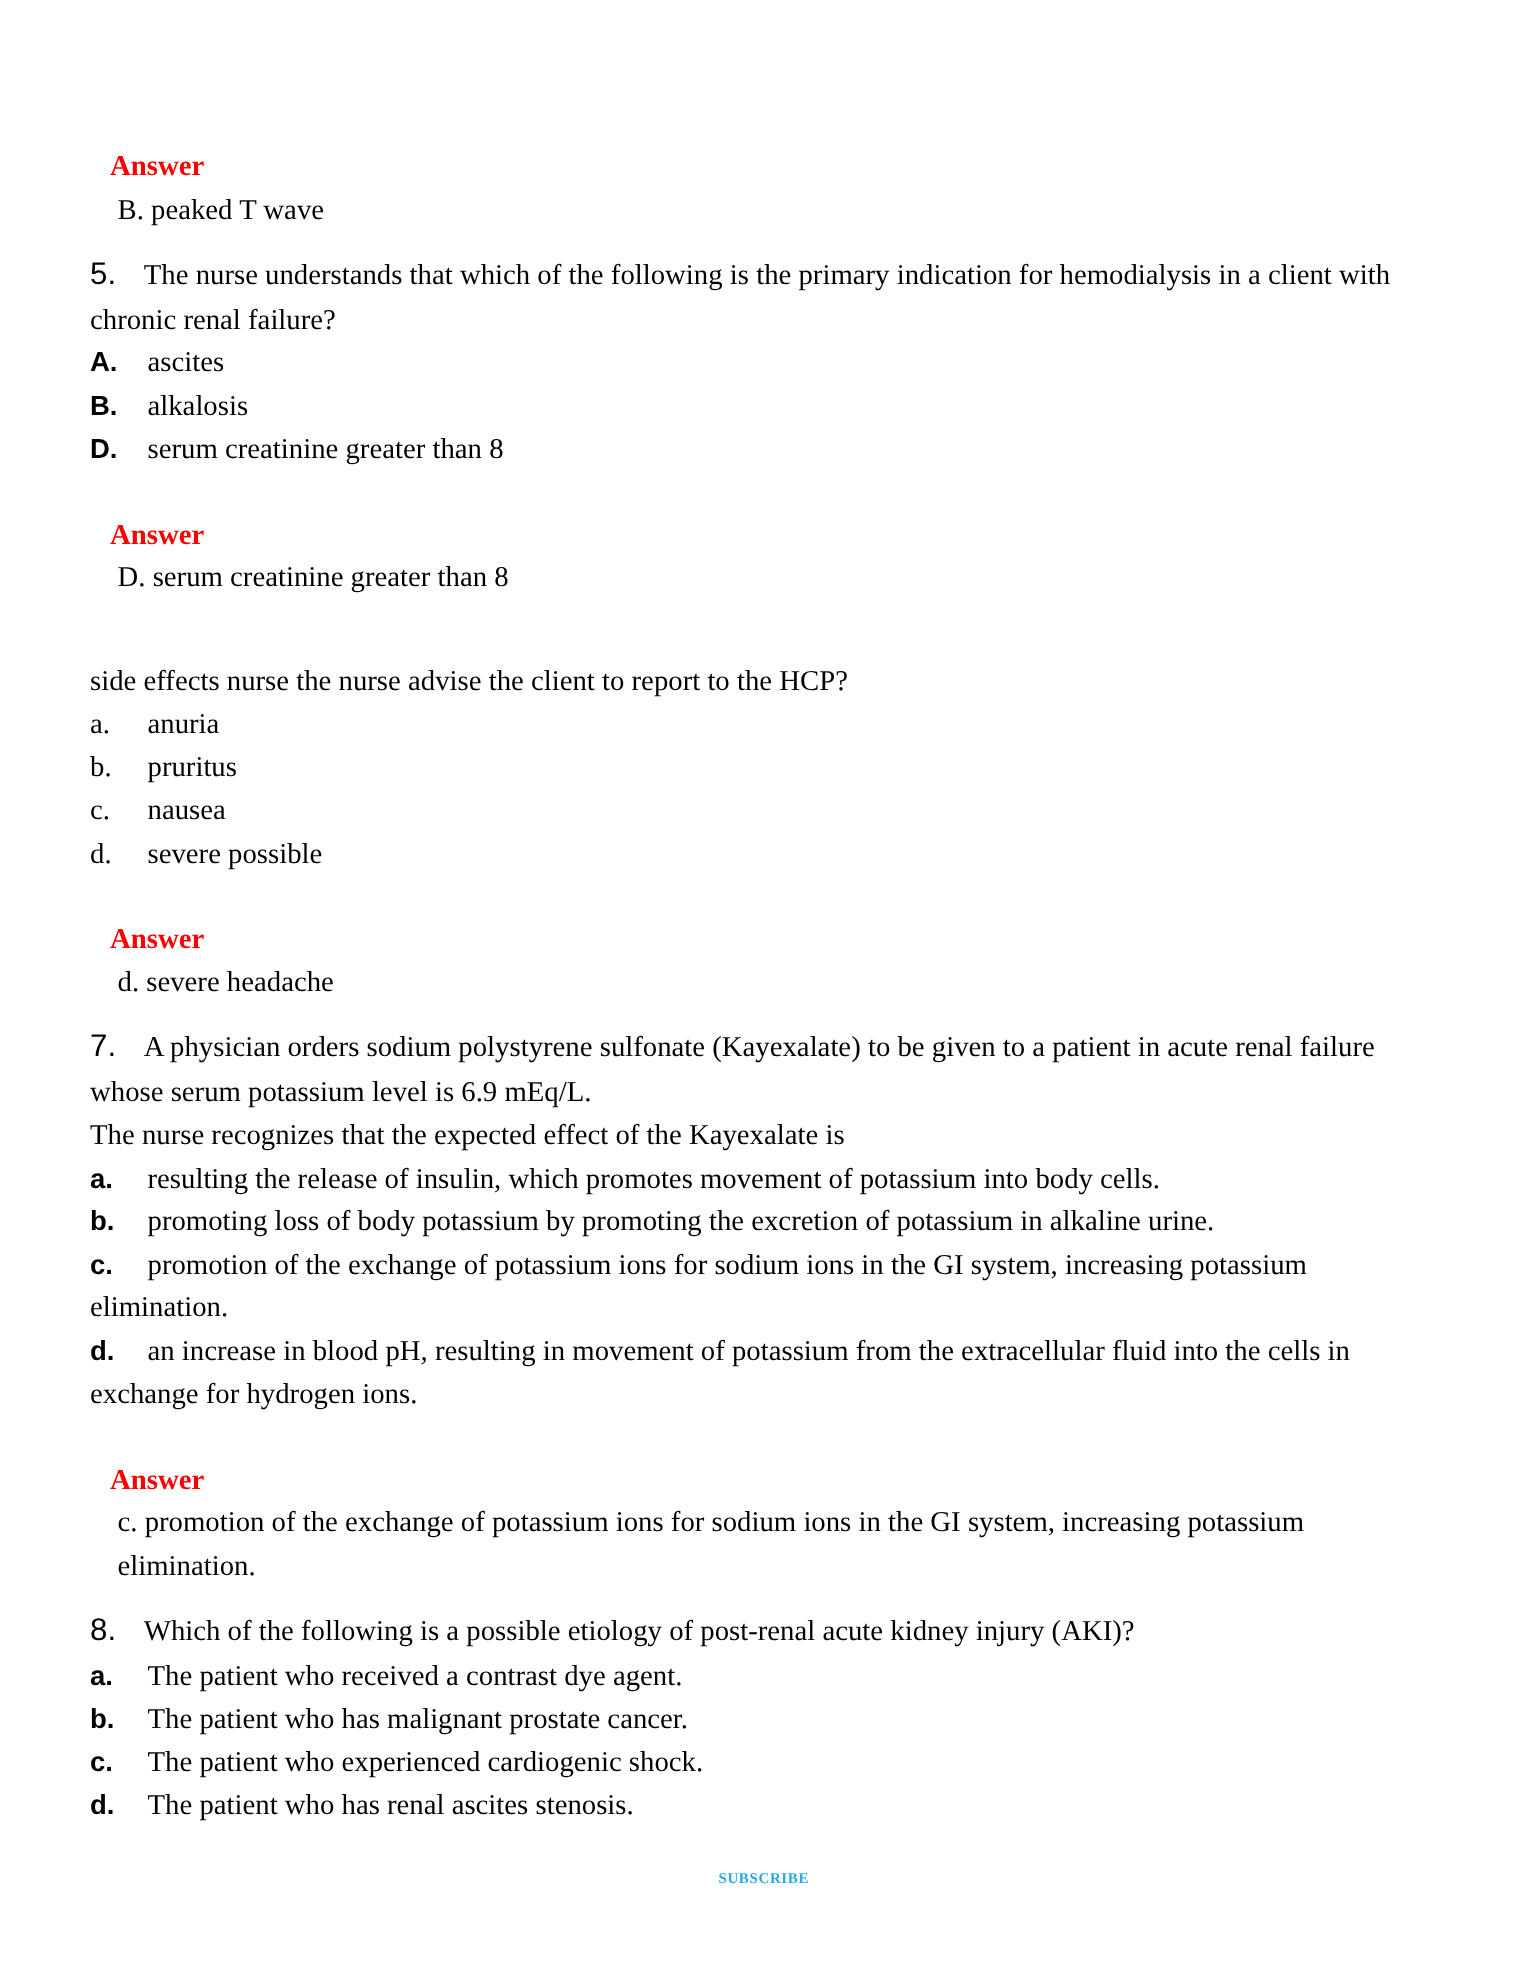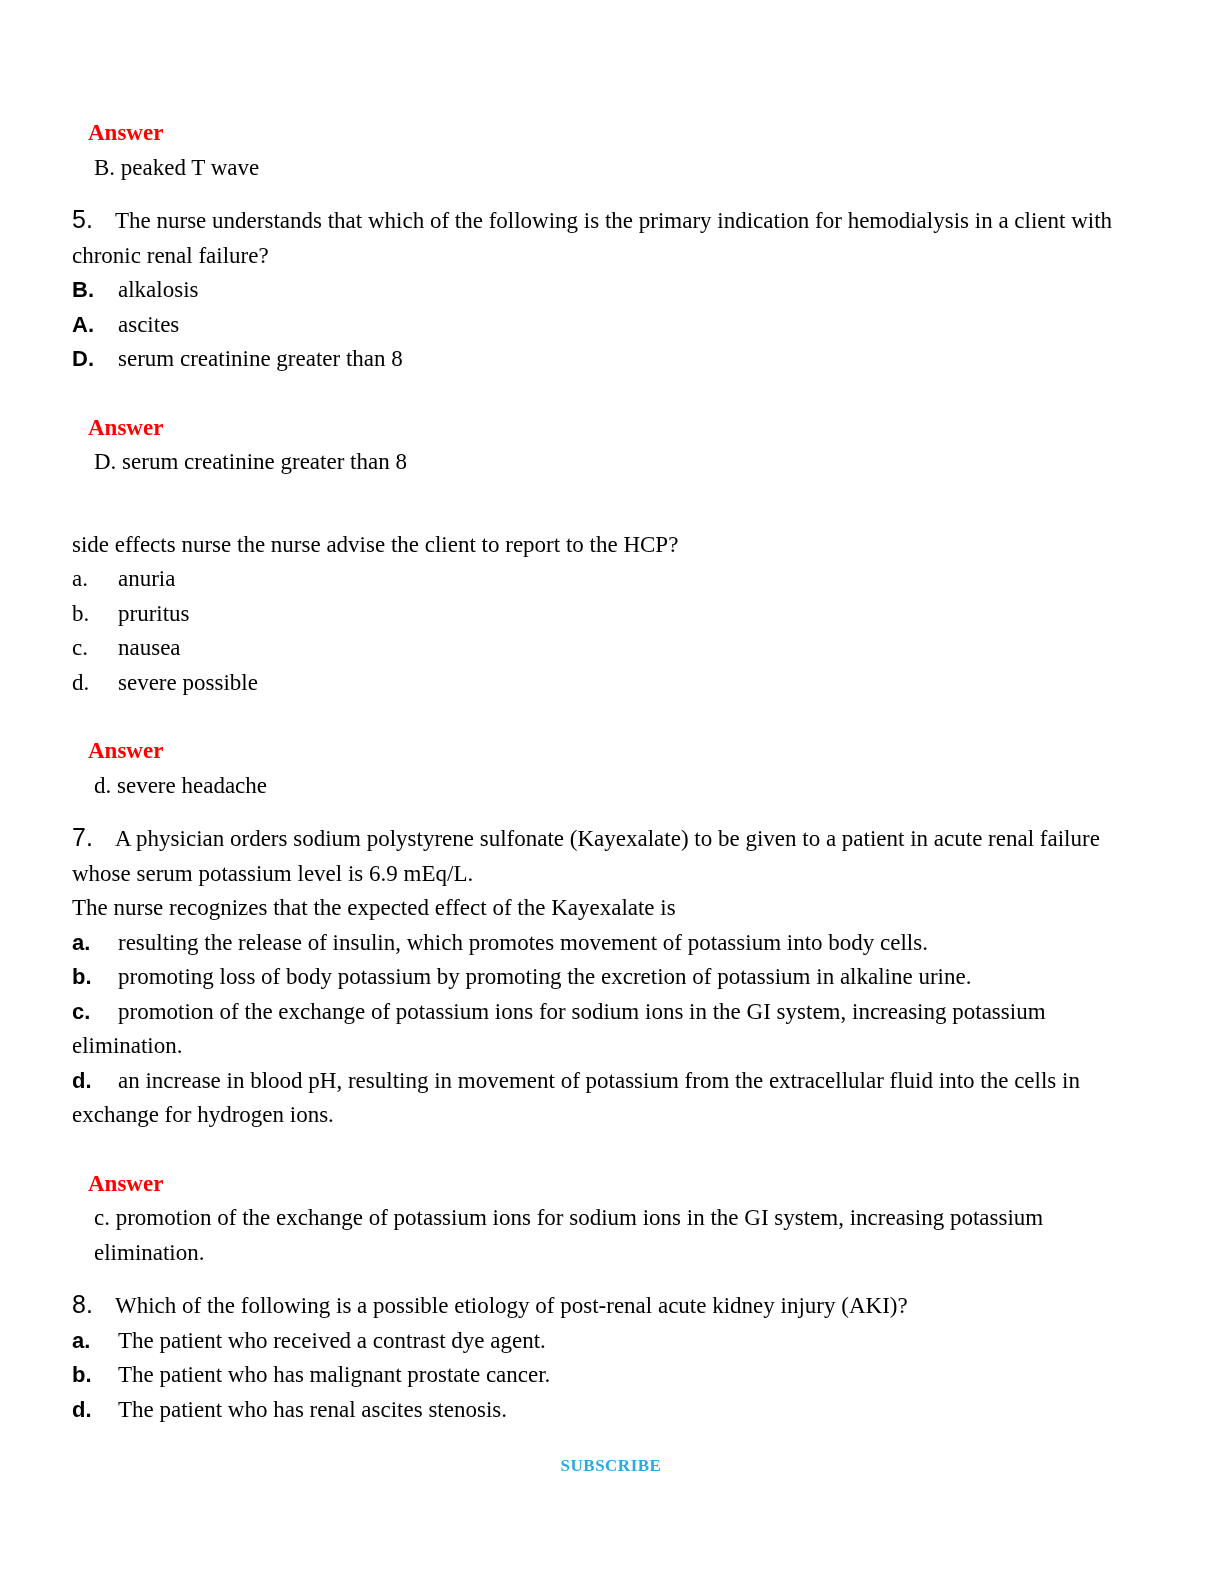--- a/index.html
+++ b/index.html
@@ -44,39 +44,39 @@
   }
   .blank-line { height: 32px; }
   .subscribe-row {
     text-align: center;
     margin-top: 20px;
   }
   .subscribe-link {
     display: inline-block;
     color: #29abe2;
     font-weight: bold;
-    font-size: 17px;
+    font-size: 12px;
     letter-spacing: 0.5px;
     text-decoration: none;
     cursor: pointer;
   }
 </style>
 </head>
 <body>
 
 <div class="doc">
 
   <section class="answer-block">
     <div class="answer-label">Answer</div>
     <div class="answer-text">B. peaked T wave</div>
   </section>
 
   <p class="question"><span class="qnum">5.</span><span>The nurse understands that which of the following is the primary indication for hemodialysis in a client with chronic renal failure?</span></p>
+  <p class="option"><span class="letter sans">A.</span><span>ascites</span></p>
   <p class="option"><span class="letter sans">B.</span><span>alkalosis</span></p>
-  <p class="option"><span class="letter sans">A.</span><span>ascites</span></p>
   <p class="option"><span class="letter sans">D.</span><span>serum creatinine greater than 8</span></p>
 
   <section class="answer-block gap-top">
     <div class="answer-label">Answer</div>
     <div class="answer-text">D. serum creatinine greater than 8</div>
   </section>
 
   <div class="blank-line"></div>
   <p class="question-continuation">side effects nurse the nurse advise the client to report to the HCP?</p>
   <p class="option"><span class="letter">a.</span><span>anuria</span></p>
@@ -97,19 +97,20 @@
   <p class="option"><span class="letter sans">d.</span><span>an increase in blood pH, resulting in movement of potassium from the extracellular fluid into the cells in exchange for hydrogen ions.</span></p>
 
   <section class="answer-block gap-top">
     <div class="answer-label">Answer</div>
     <div class="answer-text">c. promotion of the exchange of potassium ions for sodium ions in the GI system, increasing potassium elimination.</div>
   </section>
 
   <p class="question"><span class="qnum">8.</span><span>Which of the following is a possible etiology of post-renal acute kidney injury (AKI)?</span></p>
   <p class="option"><span class="letter sans">a.</span><span>The patient who received a contrast dye agent.</span></p>
   <p class="option"><span class="letter sans">b.</span><span>The patient who has malignant prostate cancer.</span></p>
+  <p class="option"><span class="letter sans">c.</span><span>The patient who experienced cardiogenic shock.</span></p>
   <p class="option"><span class="letter sans">d.</span><span>The patient who has renal ascites stenosis.</span></p>
 
   <div class="subscribe-row">
     <a class="subscribe-link">SUBSCRIBE</a>
   </div>
 
 </div>
 
 </body></html>

